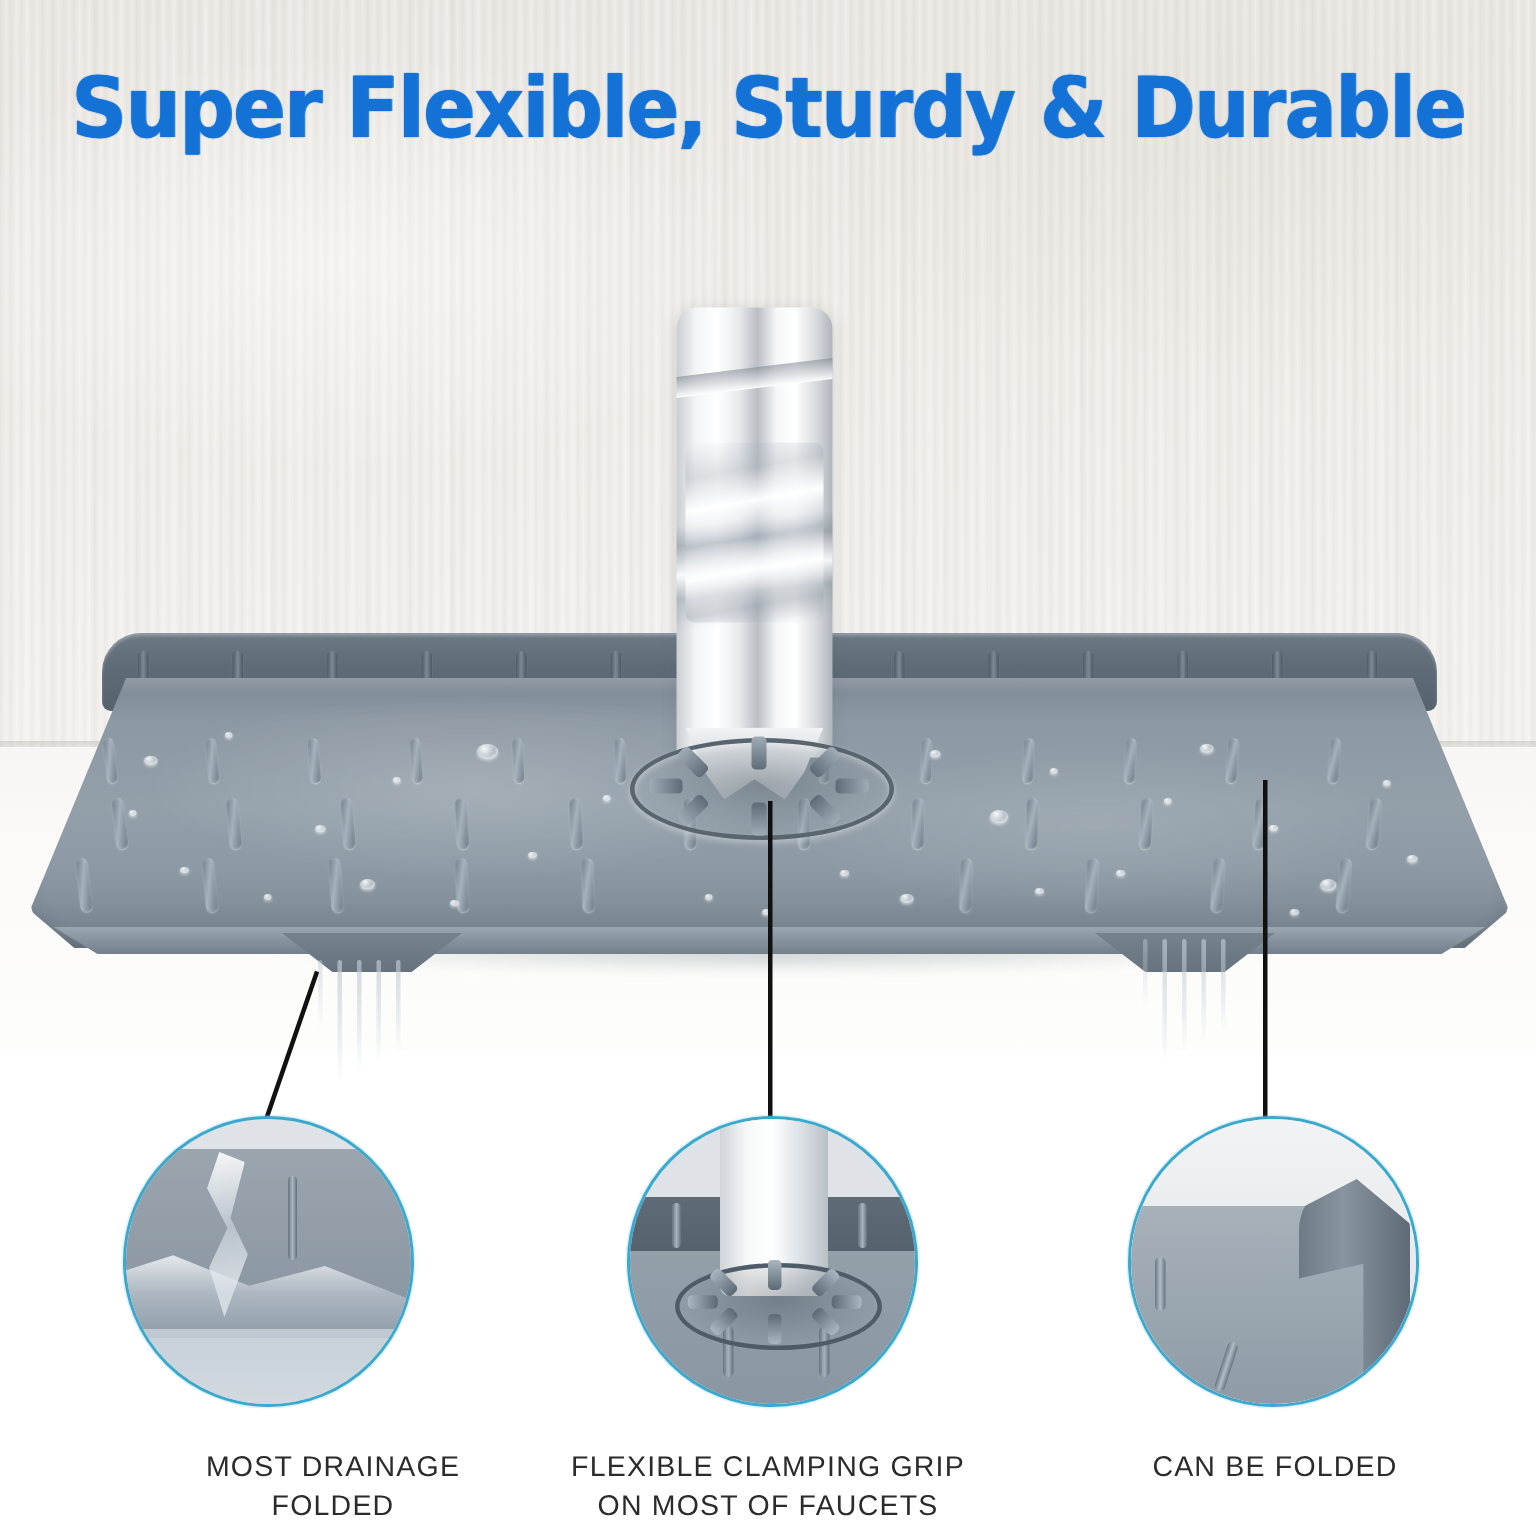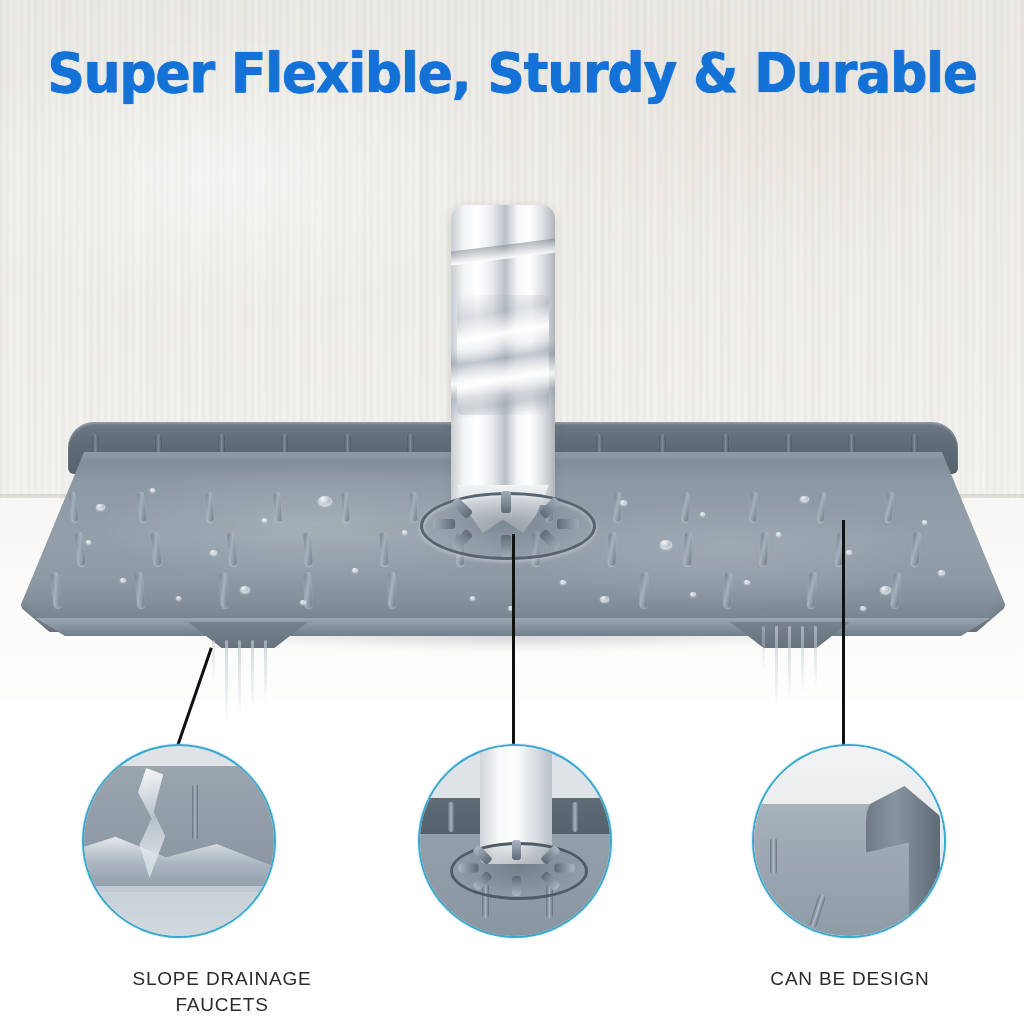--- a/index.html
+++ b/index.html
@@ -383,22 +383,22 @@
   <div class="callout" style="left:82px;top:744px;">
     <div class="c-inner">
       <div class="c1-lower"></div>
       <div class="c1-mat"></div>
       <div class="c1-nub"></div>
       <div class="c1-stream"></div>
       <div class="c1-water"></div>
     </div>
   </div>
   <div class="caption" style="left:62px;top:966px;">
-    <div>SLOPE DRAINAGE</div>
-    <div>FAUCETS</div>
+    <div>MOST DRAINAGE</div>
+    <div>FOLDED</div>
   </div>
 
   <div class="callout" style="left:418px;top:744px;">
     <div class="c-inner">
       <div class="c2-surface"></div>
       <div class="c2-matback"></div>
       <div id="c2nubs">
           <div class="c2-nub" style="left: 28px; top: 56px; width: 6px; height: 30px;"></div>
           <div class="c2-nub" style="left: 152px; top: 56px; width: 6px; height: 30px;"></div>
           <div class="c2-nub" style="left: 62px; top: 138px; width: 7px; height: 34px;"></div>
@@ -410,30 +410,34 @@
           <div class="c2-fin" style="width: 9px; height: 20px; left: 92.9411px; top: 25.7279px; transform: rotate(135deg);"></div>
           <div class="c2-fin" style="width: 9px; height: 20px; left: 59px; top: 31px; transform: rotate(180deg);"></div>
           <div class="c2-fin" style="width: 9px; height: 20px; left: 25.0589px; top: 25.7279px; transform: rotate(225deg);"></div>
           <div class="c2-fin" style="width: 9px; height: 20px; left: 11px; top: 13px; transform: rotate(270deg);"></div>
           <div class="c2-fin" style="width: 9px; height: 20px; left: 25.0589px; top: 0.272078px; transform: rotate(315deg);"></div>
           <div class="c2-fin" style="width: 9px; height: 20px; left: 59px; top: -5px; transform: rotate(360deg);"></div>
           <div class="c2-fin" style="width: 9px; height: 20px; left: 92.9411px; top: 0.272078px; transform: rotate(405deg);"></div>
         </div>
     </div>
   </div>
+  <div class="caption" style="left:352px;top:966px;">
+    <div>FLEXIBLE CLAMPING GRIP</div>
+    <div>ON MOST OF FAUCETS</div>
+  </div>
 
   <div class="callout" style="left:752px;top:744px;">
     <div class="c-inner">
       <div class="c3-bg"></div>
       <div class="c3-flat"></div>
       <div class="c3-fold"></div>
       <div id="c3nubs">
           <div class="c3-nub" style="left: 16px; top: 92px; width: 7px; height: 36px; transform: rotate(0deg);"></div>
           <div class="c3-nub" style="left: 60px; top: 148px; width: 7px; height: 34px; transform: rotate(18deg);"></div>
           <div class="c3-nub" style="left: 40px; top: 186px; width: 7px; height: 30px; transform: rotate(18deg);"></div>
         </div>
     </div>
   </div>
   <div class="caption" style="left:690px;top:966px;">
-    <div>CAN BE DESIGN</div>
+    <div>CAN BE FOLDED</div>
   </div>
 
 </div>
 
 </body></html>

